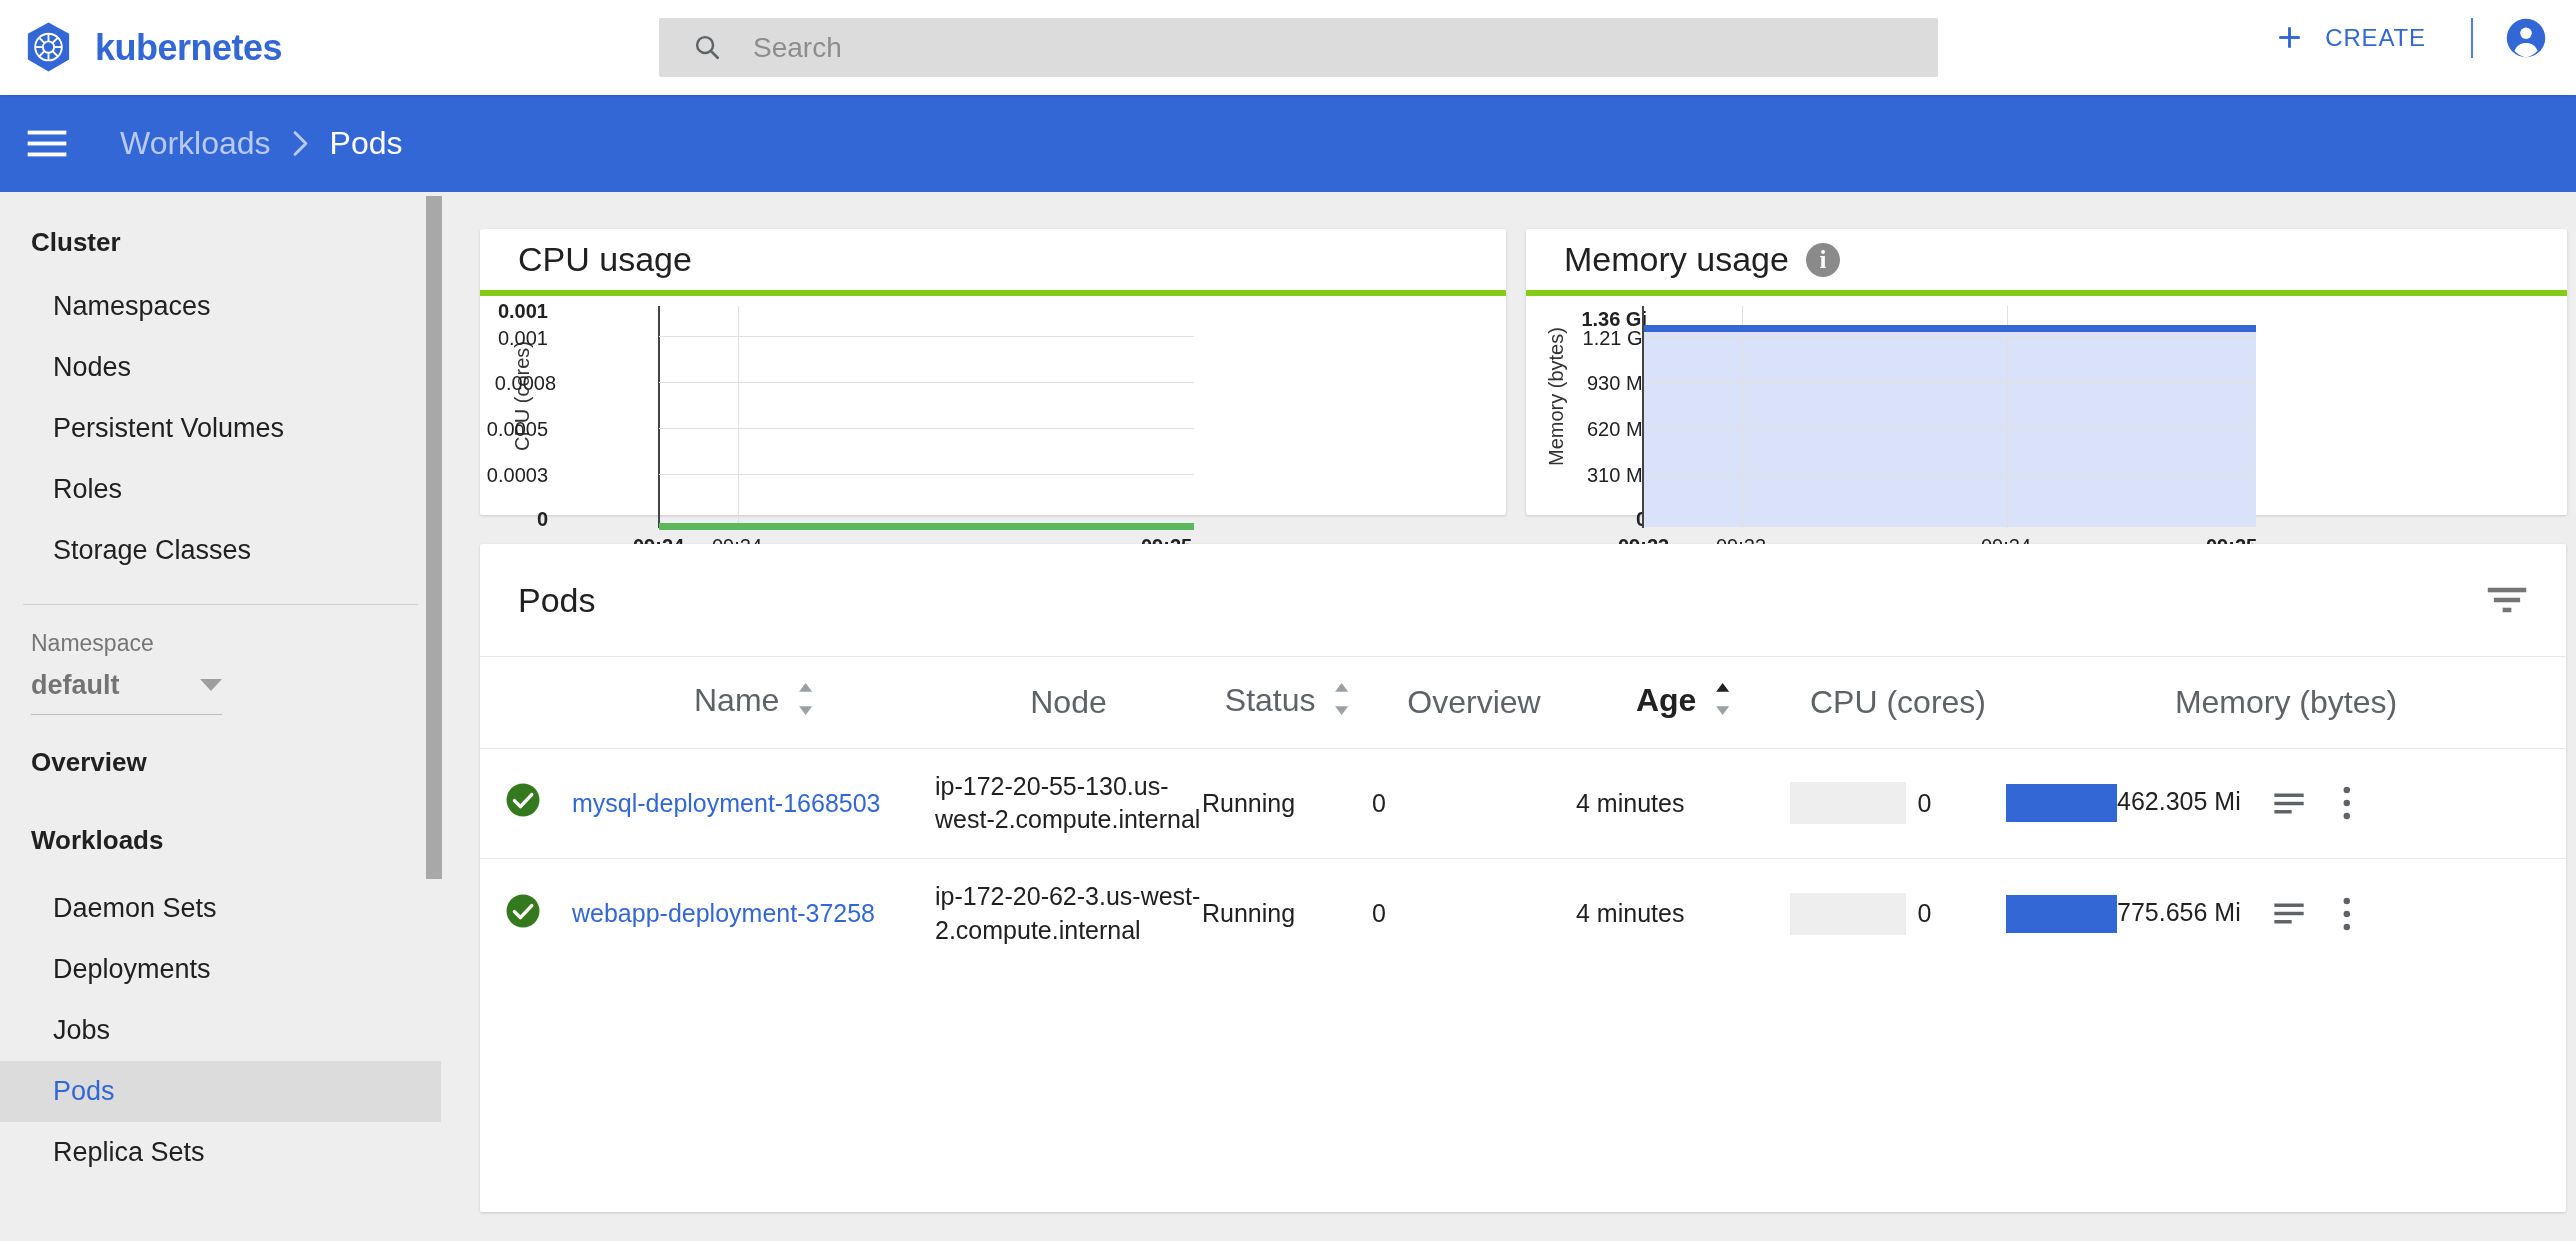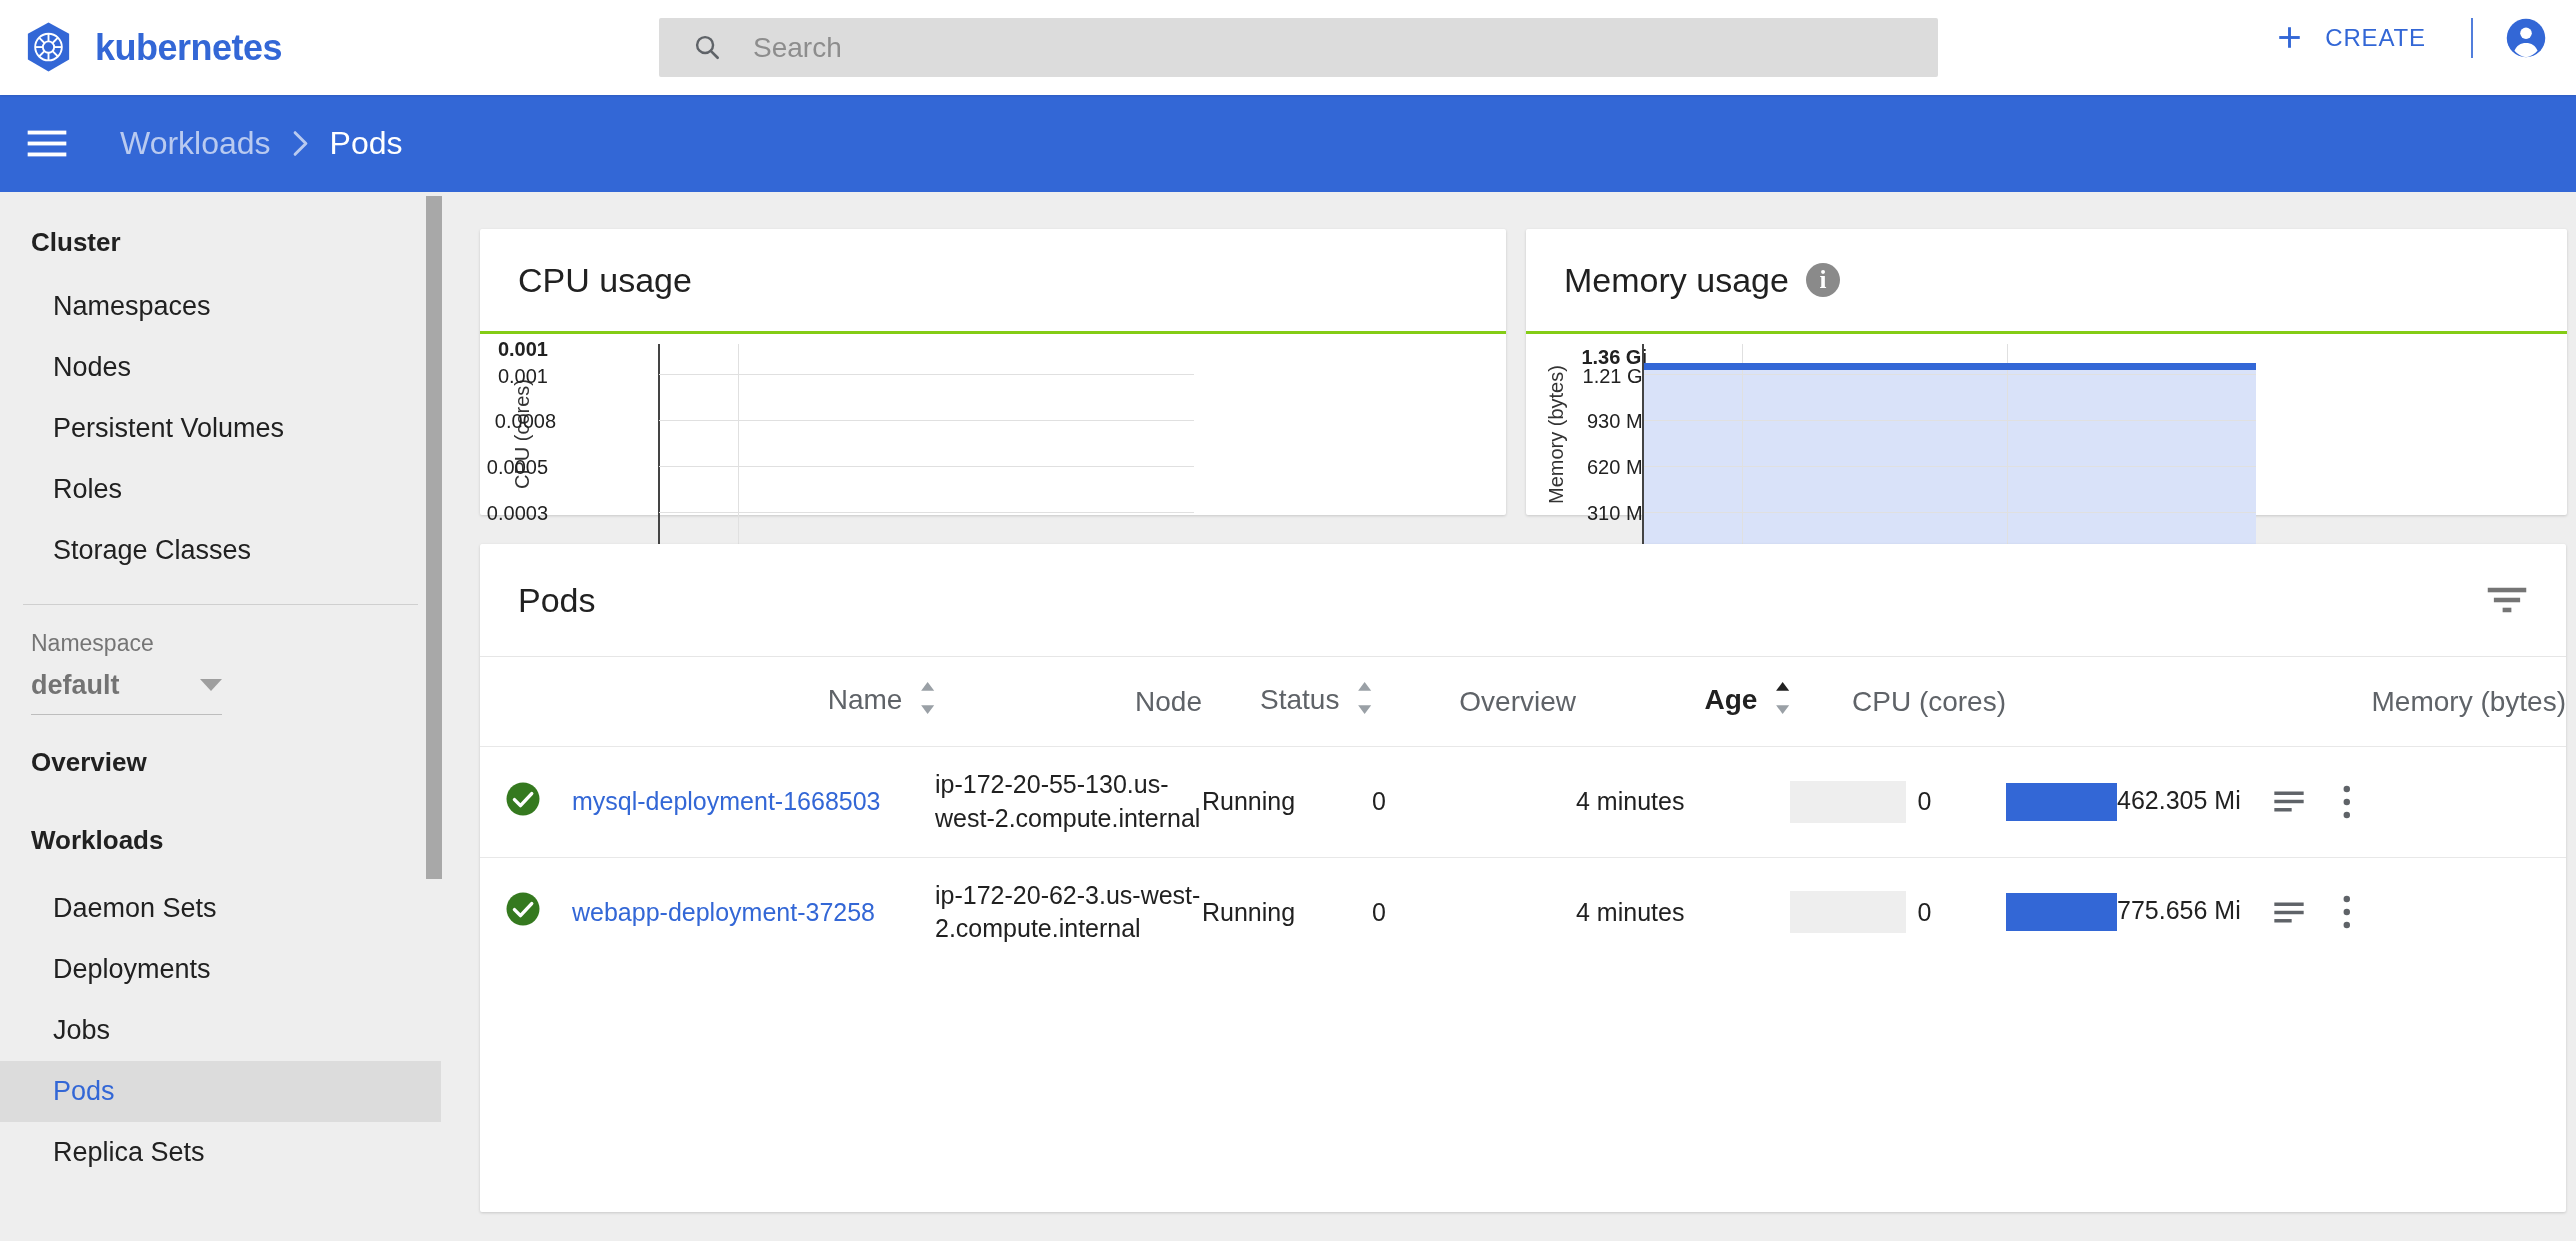--- a/index.html
+++ b/index.html
@@ -94,22 +94,22 @@
   
   .main {
     position: absolute; left: 444px; top: 193px;
     width: 2132px; height: 1048px; background: #eeeeee;
   }
   .card {
     background: #ffffff; border-radius: 1.9px;
     box-shadow: 0 1px 2.9px rgba(0,0,0,0.16);
   }
   .card-head {
-    height: 105px; display: flex; align-items: center;
-    padding: 0 38px; border-bottom: 3px solid #84cc16;
+    height: 67px; display: flex; align-items: center;
+    padding: 0 38px; border-bottom: 6px solid #84cc16;
   }
   .card-title { font-size: 34px; color: #212121; font-weight: 400; }
 
   .chart-cpu { position: absolute; left: 36px; top: 36px; width: 1026px; height: 286px; }
   .chart-mem { position: absolute; left: 1082px; top: 36px; width: 1041px; height: 286px; }
   .chart-body { position: relative; height: 202px; }
 
   .info-badge {
     margin-left: 17px; width: 34px; height: 34px; border-radius: 50%;
     background: #8a8a8a; color: #fff; font-size: 25px; font-weight: 700;
@@ -132,22 +132,22 @@
   .gridline { position: absolute; height: 1px; background: #e0e0e0; }
   .gridline-v { position: absolute; width: 1px; background: #e0e0e0; }
   .axis-line { position: absolute; background: #444; }
 
   
   .pods-card { position: absolute; left: 36px; top: 351px; width: 2086px; height: 668px; }
   .filter-icon { margin-left: auto; width: 42px; height: 32px; cursor: pointer; }
 
   table { width: 100%; border-collapse: collapse; table-layout: fixed; }
   th {
-    font-size: 28px; color: #5f6368; font-weight: 400;
-    text-align: right; padding: 25px 0 25px 0; vertical-align: middle;
+    font-size: 32px; color: #5f6368; font-weight: 400;
+    text-align: center; padding: 25px 0 25px 0; vertical-align: middle;
   }
   th.sorted { color: #212121; font-weight: 700; }
   td {
     font-size: 25px; color: #212121; padding: 21px 0;
     vertical-align: middle; border-top: 1px solid #e8e8e8;
   }
   .sort-arrows { display: inline-block; margin-left: 9.5px; vertical-align: middle; }
   .pod-link { color: #3367d6; font-size: 25px; white-space: nowrap; overflow: hidden;
     display: block; cursor: pointer; }
   .check-icon { width: 36px; height: 36px; flex: 0 0 auto; margin-left: 25px; }

